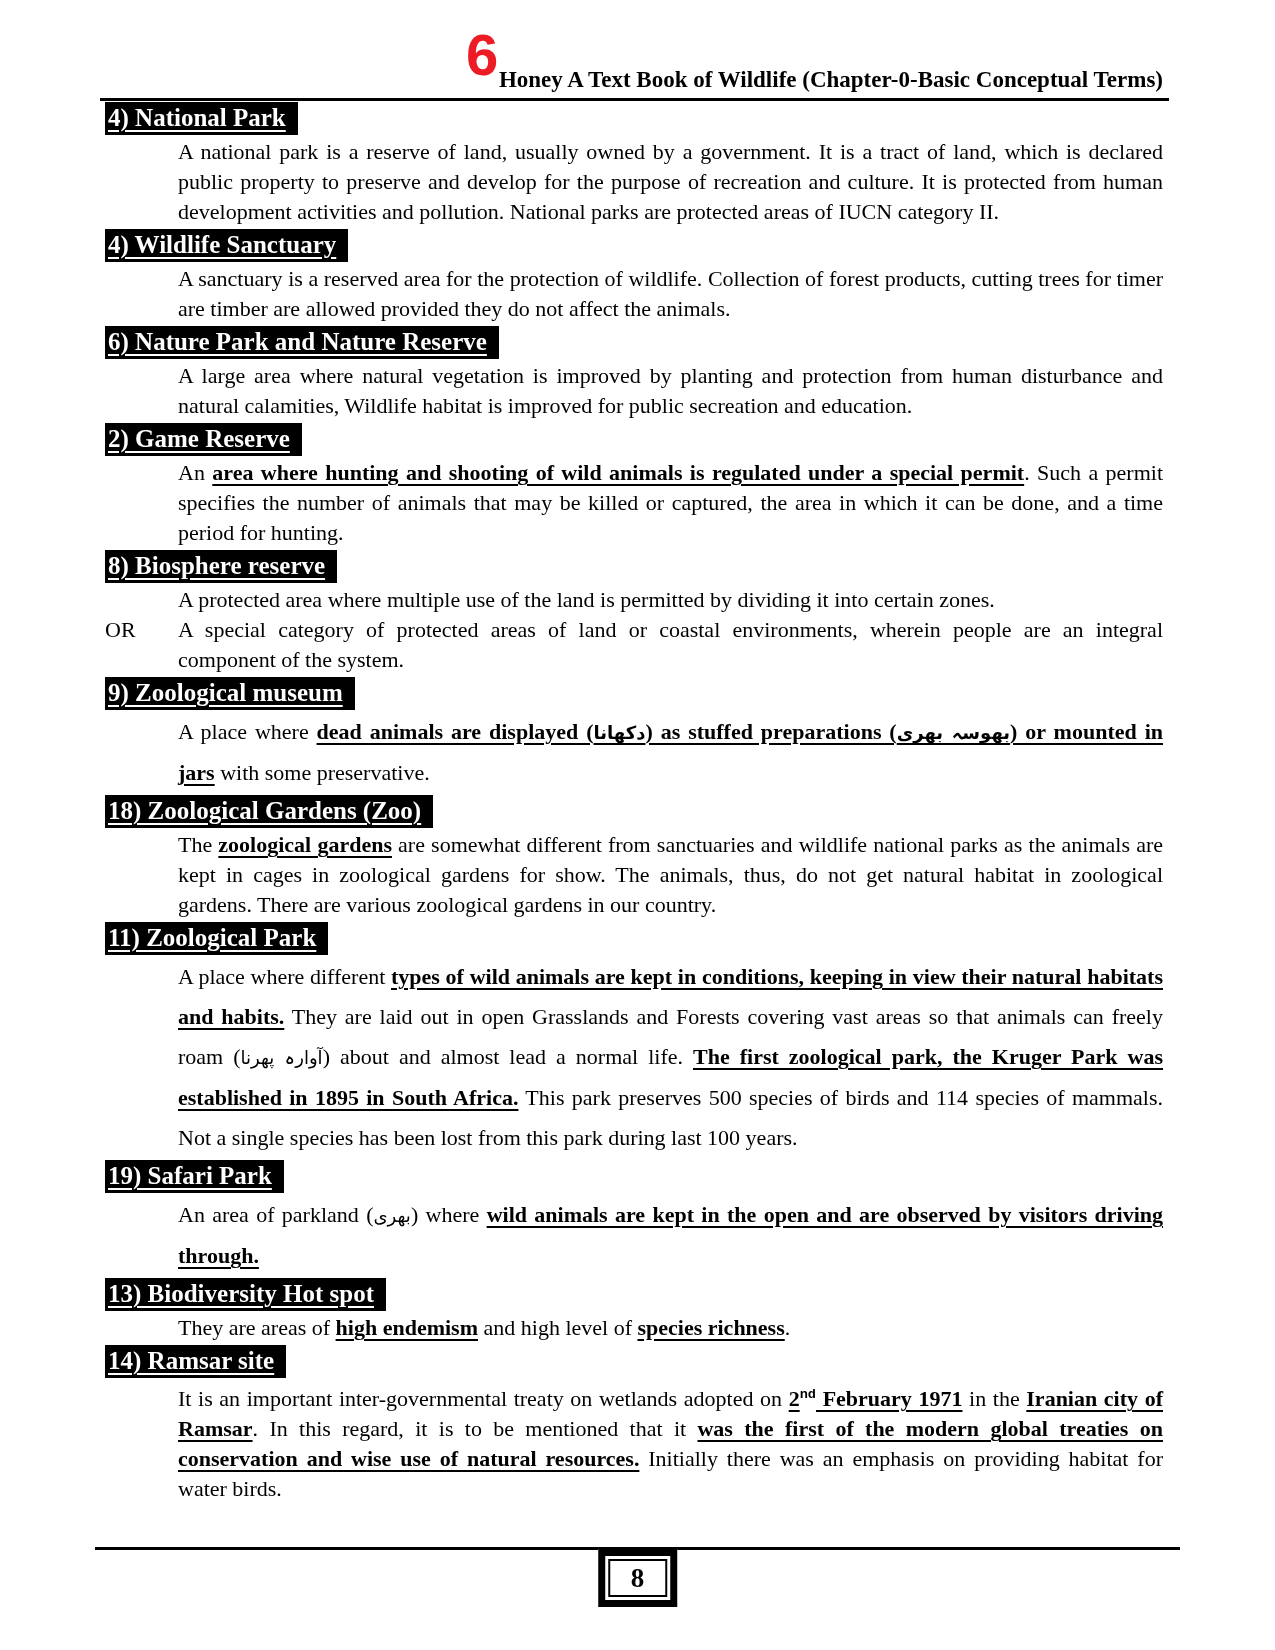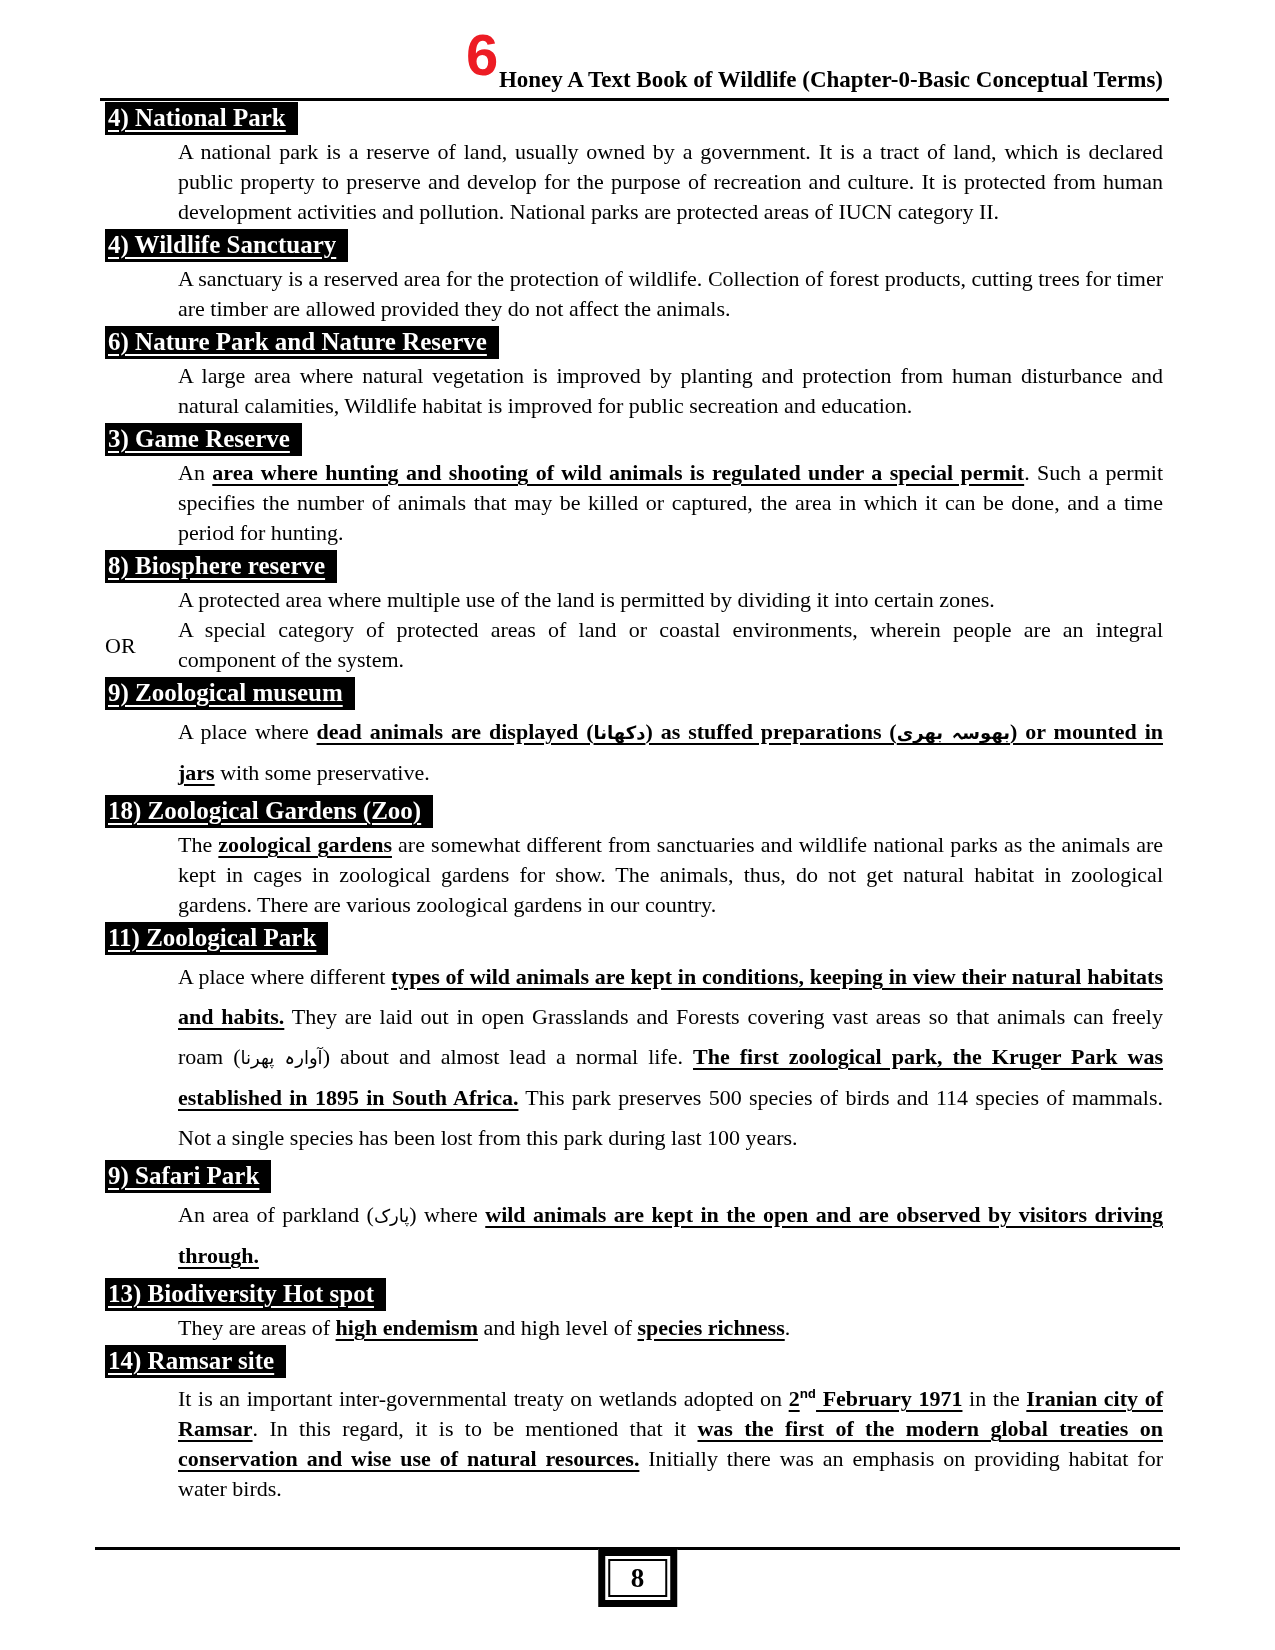--- a/index.html
+++ b/index.html
@@ -57,21 +57,21 @@
     padding: 2px 12px 4px 3px;
     text-decoration: underline;
     text-decoration-thickness: 2px;
     text-underline-offset: 4px;
     margin-bottom: 2px;
     text-align: right;
   }
   .para-row { position: relative; padding-left: 73px; }
   .or-label {
     position: absolute;
-    left: 0; top: 16px;
+    left: 0; top: 0;
     font-size: 22px;
     line-height: 30px;
   }
   .para {
     font-size: 22px;
     line-height: 30px;
     text-align: justify;
     text-align-last: left;
   }
   .para.roomy { line-height: 40px; }
@@ -151,21 +151,21 @@
   <section class="section">
     <h2 class="section-heading">6) Nature Park and Nature Reserve</h2>
     <div class="section-paragraphs">
           <div class="para-row">
             <p class="para"><span>A large area where natural vegetation is improved by planting and protection from human disturbance and natural calamities, Wildlife habitat is improved for public secreation and education.</span></p>
           </div>
         </div>
   </section>
 
   <section class="section">
-    <h2 class="section-heading">3) Game Reserve</h2>
+    <h2 class="section-heading">2) Game Reserve</h2>
     <div class="section-paragraphs">
           <div class="para-row">
             <p class="para"><span>An </span><span class="bold underline">area where hunting and shooting of wild animals is regulated under a special permit</span><span>. Such a permit specifies the number of animals that may be killed or captured, the area in which it can be done, and a time period for hunting.</span></p>
           </div>
         </div>
   </section>
 
   <section class="section">
     <h2 class="section-heading">8) Biosphere reserve</h2>
     <div class="section-paragraphs">
@@ -200,24 +200,24 @@
   <section class="section">
     <h2 class="section-heading">11) Zoological Park</h2>
     <div class="section-paragraphs">
           <div class="para-row">
             <p class="para roomy"><span>A place where different </span><span class="bold underline">types of wild animals are kept in conditions, keeping in view their natural habitats and habits.</span><span> They are laid out in open Grasslands and Forests covering vast areas so that animals can freely roam (</span><span class="urdu" dir="rtl">آوارہ پھرنا</span><span>) about and almost lead a normal life. </span><span class="bold underline">The first zoological park, the Kruger Park was established in 1895 in South Africa.</span><span> This park preserves 500 species of birds and 114 species of mammals. Not a single species has been lost from this park during last 100 years.</span></p>
           </div>
         </div>
   </section>
 
   <section class="section">
-    <h2 class="section-heading">9) Safari Park</h2>
-    <div class="section-paragraphs">
-          <div class="para-row">
-            <p class="para roomy"><span>An area of parkland (</span><span class="urdu" dir="rtl">پارک</span><span>) where </span><span class="bold underline">wild animals are kept in the open and are observed by visitors driving through.</span></p>
+    <h2 class="section-heading">19) Safari Park</h2>
+    <div class="section-paragraphs">
+          <div class="para-row">
+            <p class="para roomy"><span>An area of parkland (</span><span class="urdu" dir="rtl">بھری</span><span>) where </span><span class="bold underline">wild animals are kept in the open and are observed by visitors driving through.</span></p>
           </div>
         </div>
   </section>
 
   <section class="section">
     <h2 class="section-heading">13) Biodiversity Hot spot</h2>
     <div class="section-paragraphs">
           <div class="para-row">
             <p class="para"><span>They are areas of </span><span class="bold underline">high endemism</span><span> and high level of </span><span class="bold underline">species richness</span><span>.</span></p>
           </div>

